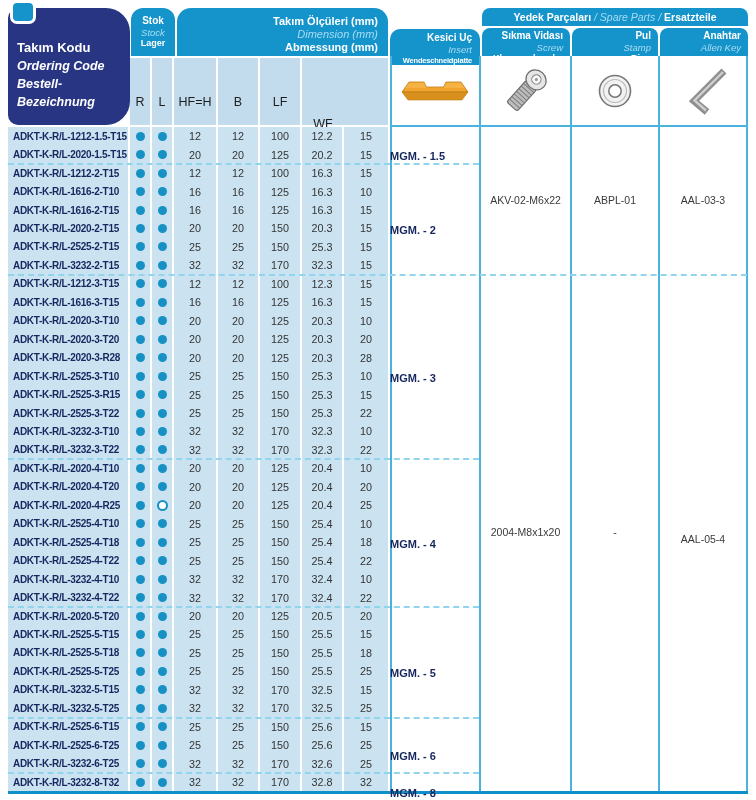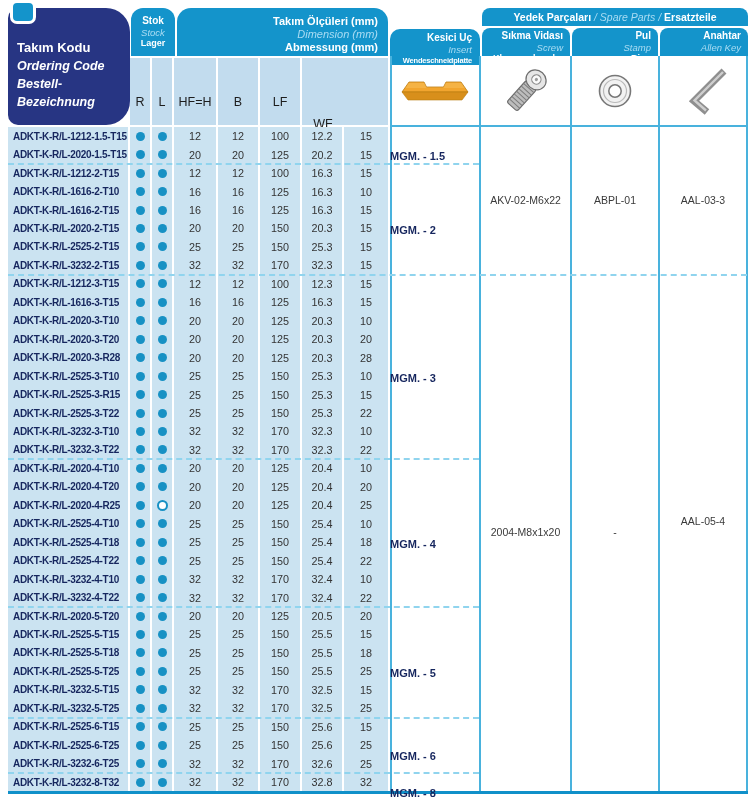--- a/index.html
+++ b/index.html
@@ -683,14 +683,14 @@
     <div class="mgm" style="top: 655.282px;">MGM. - 5</div>
     <div class="dash" style="top: 716.656px; left: 8px; width: 471px;"></div>
     <div class="mgm" style="top: 738.343px;">MGM. - 6</div>
     <div class="dash" style="top: 772.03px; left: 8px; width: 471px;"></div>
     <div class="mgm" style="top: 775.259px;">MGM. - 8</div>
     <div class="spv" style="left: 481px; width: 89px; top: 193.832px;">AKV-02-M6x22</div>
     <div class="spv" style="left: 572px; width: 86px; top: 193.832px;">ABPL-01</div>
     <div class="spv" style="left: 660px; width: 86px; top: 193.832px;">AAL-03-3</div>
     <div class="spv" style="left: 481px; width: 89px; top: 526.076px;">2004-M8x1x20</div>
     <div class="spv" style="left: 572px; width: 86px; top: 526.076px;">-</div>
-    <div class="spv" style="left: 660px; width: 86px; top: 515px;">AAL-05-4</div>
+    <div class="spv" style="left: 660px; width: 86px; top: 533px;">AAL-05-4</div>
   </div>
 
 </body></html>

